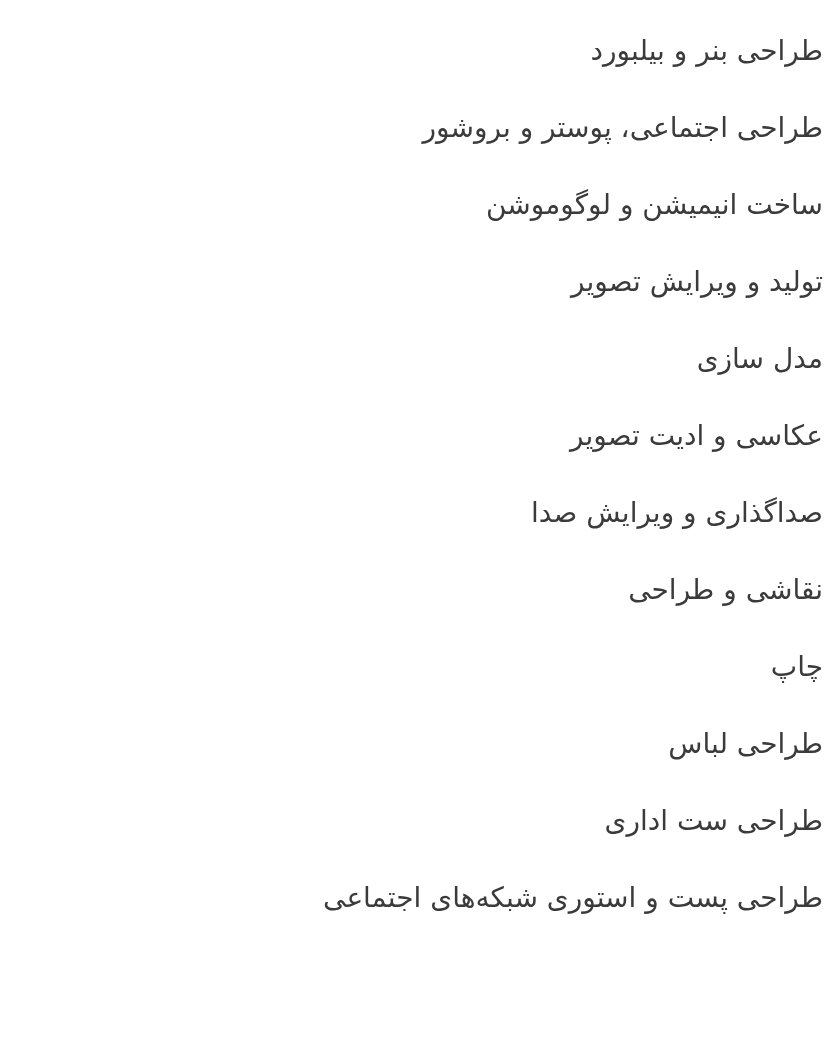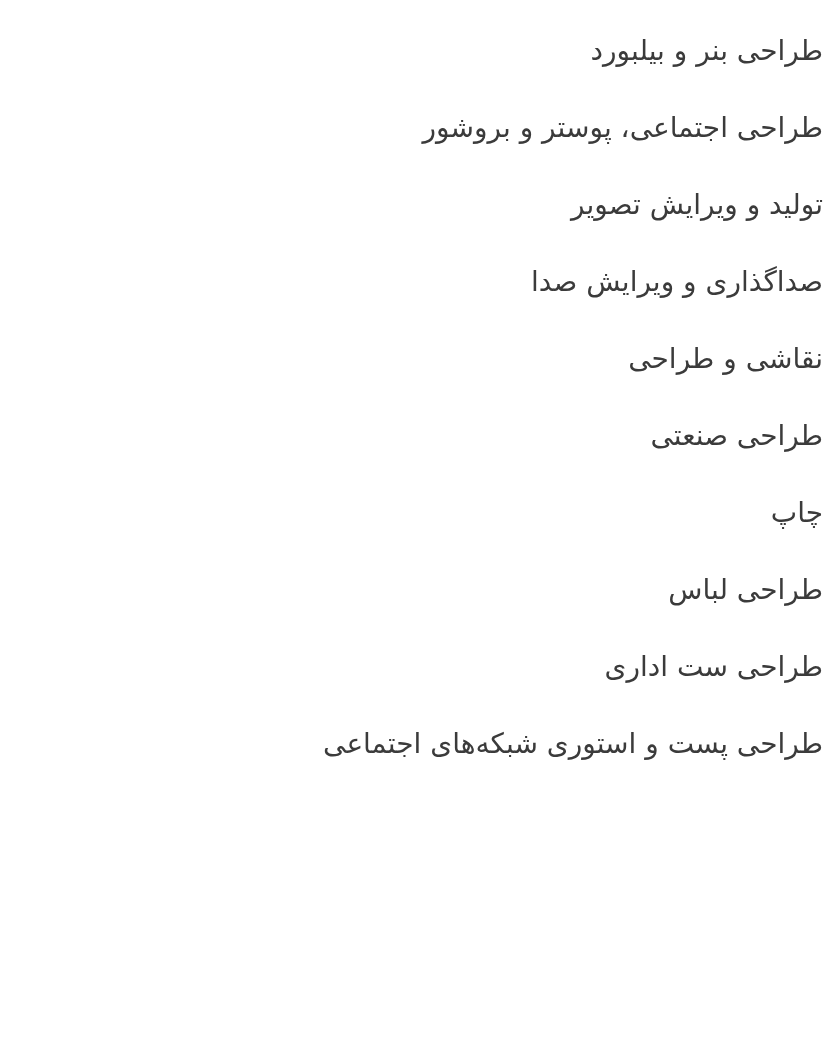--- a/index.html
+++ b/index.html
@@ -28,21 +28,23 @@
     white-space: nowrap;
     letter-spacing: 0;
   }
 </style>
 </head>
 <body>
 
 <div class="services-list">
   <div class="service-item">طراحی بنر و بیلبورد</div>
   <div class="service-item">طراحی اجتماعی، پوستر و بروشور</div>
+  <div class="service-item">ساخت انیمیشن و لوگوموشن</div>
   <div class="service-item">تولید و ویرایش تصویر</div>
+  <div class="service-item">مدل سازی</div>
+  <div class="service-item">عکاسی و ادیت تصویر</div>
   <div class="service-item">صداگذاری و ویرایش صدا</div>
   <div class="service-item">نقاشی و طراحی</div>
-  <div class="service-item">طراحی صنعتی</div>
   <div class="service-item">چاپ</div>
   <div class="service-item">طراحی لباس</div>
   <div class="service-item">طراحی ست اداری</div>
   <div class="service-item">طراحی پست و استوری شبکه‌های اجتماعی</div>
 </div>
 
 </body></html>

